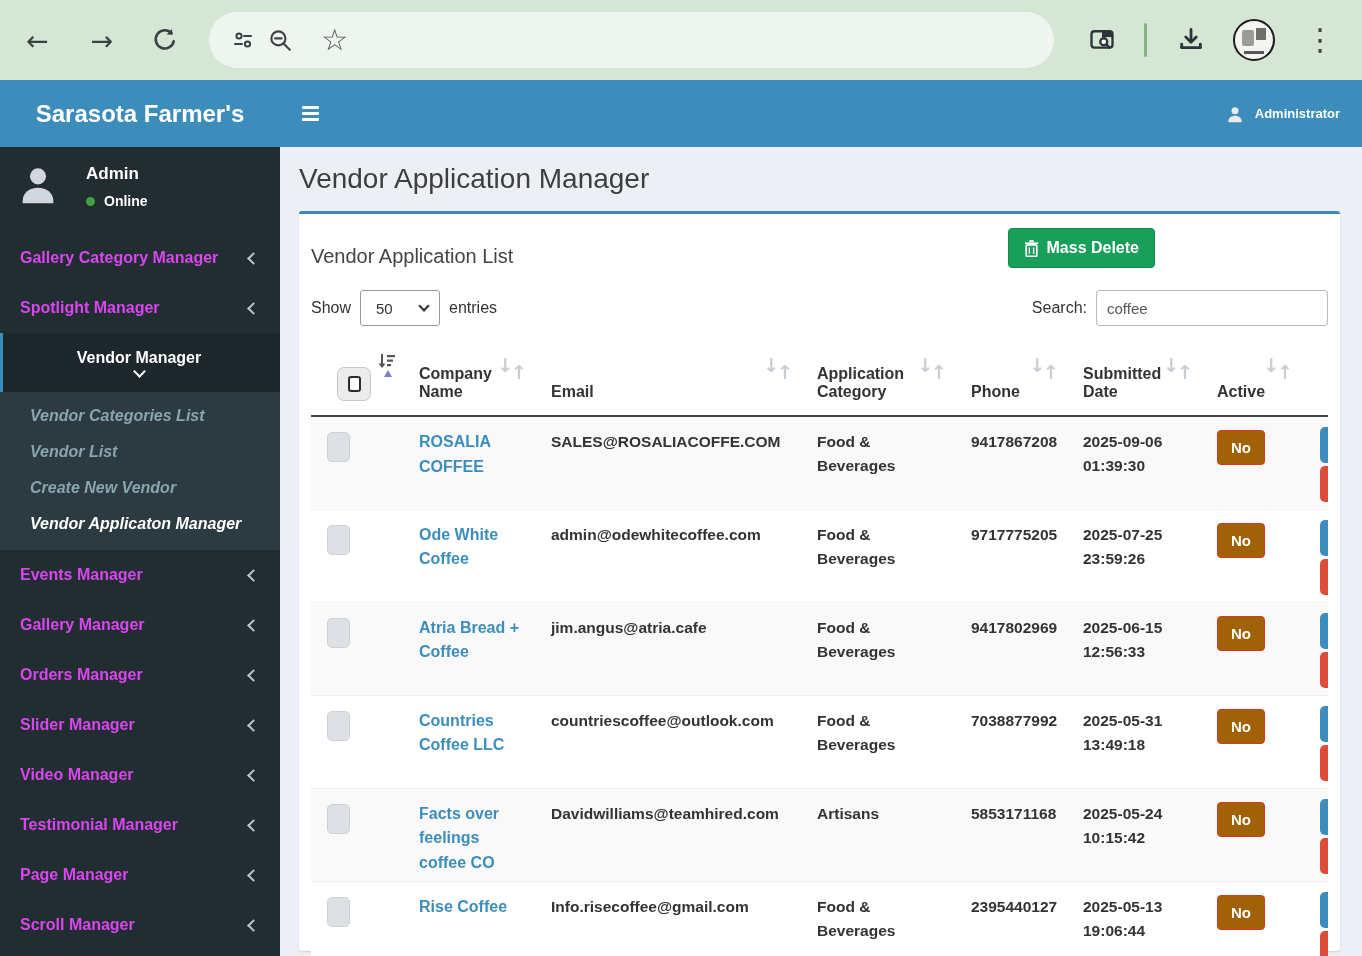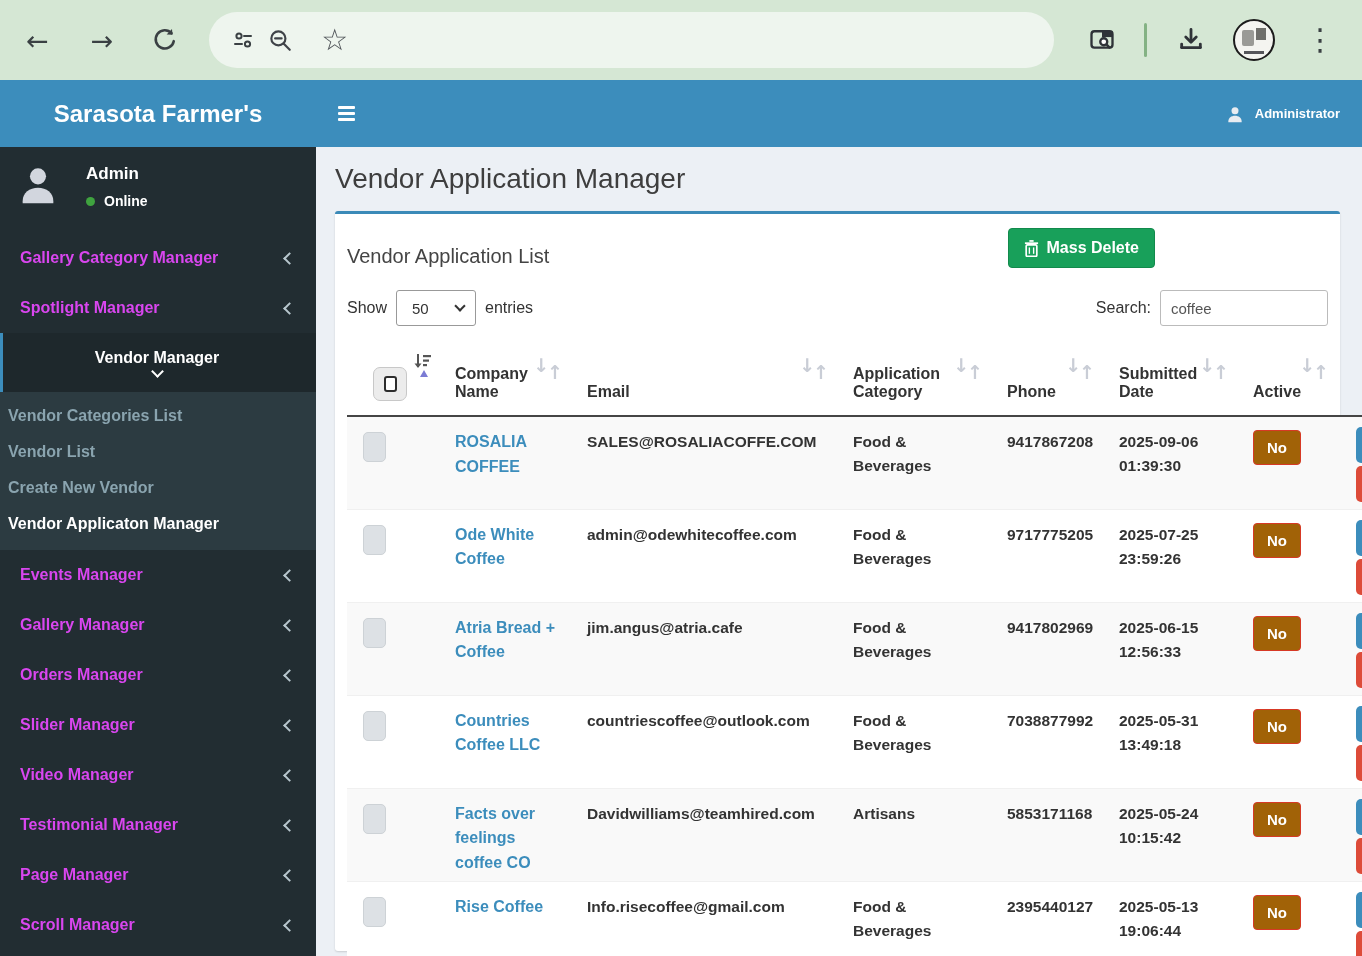--- a/index.html
+++ b/index.html
@@ -22,37 +22,37 @@
   .divider { width:3px; height:34px; background:#84b284; margin-left:28px; border-radius:2px; }
   .dl { margin-left:30px; display:flex; }
   .avatar { width:42px; height:42px; border-radius:50%; margin-left:28px; background:#f4f4f0; border:2px solid #1c1c1c; position:relative; overflow:hidden; }
   .avatar .a1 { position:absolute; left:7px; top:9px; width:12px; height:16px; background:#9a9a96; border-radius:2px; }
   .avatar .a2 { position:absolute; right:7px; top:7px; width:10px; height:12px; background:#6f6f6b; }
   .avatar .a3 { position:absolute; left:9px; bottom:5px; right:9px; height:3px; background:#55555a; }
   .kebab { font-family:"DejaVu Sans",sans-serif; font-size:30px; color:#3a4043; margin-left:30px; line-height:1; }
 
   
   .app { display:flex; height:876px; }
-  .sidebar { width:316px; background:#222d32; flex-shrink:0; }
+  .sidebar { width:280px; background:#222d32; flex-shrink:0; }
   .logo { height:67px; background:#3c8dbc; color:#fff; font-size:24px; font-weight:700; text-align:center; line-height:67px; }
   .user-panel { padding:14px 15px 16px; display:flex; }
   .user-info { margin-left:25px; }
   .user-name { color:#fff; font-size:17px; font-weight:700; margin-top:3px; }
   .user-status { display:flex; align-items:center; margin-top:9px; }
   .dot { width:9px; height:9px; border-radius:50%; background:#3fa33f; }
   .status-label { color:#fff; font-size:14px; font-weight:700; margin-left:9px; }
 
   .menu { margin-top:8px; }
   .side-item { display:flex; justify-content:space-between; align-items:center; padding:16px 22px 16px 20px; font-size:16px; font-weight:700; color:#d946ef; cursor:pointer; }
   .side-item.active { background:#1e282c; border-left:3px solid #3c8dbc; padding-left:17px; color:#fff;flex-direction:column; }
   .chev { width:9px; height:9px; border:solid #b8c7ce; border-width:0 2px 2px 0; display:inline-block; }
   .chev.left { transform:rotate(135deg); }
   .chev.down { transform:rotate(45deg); border-color:#fff; }
   .submenu { background:#2c3b41; padding:6px 0 8px; }
-  .sub-item { padding:9px 10px 9px 8px; font-size:16px; font-weight:700; color:#8aa4af; cursor:pointer; }
+  .sub-item { padding:9px 10px 9px 30px; font-size:16px; font-weight:700; color:#8aa4af; cursor:pointer;font-style:italic; }
   .sub-item.active { color:#fff; }
 
   .main { flex:1; display:flex; flex-direction:column; min-width:0; }
   .navbar { height:67px; background:#3c8dbc; display:flex; align-items:center; justify-content:space-between; flex-shrink:0; }
   .burger { margin-left:22px; cursor:pointer; }
   .burger span { display:block; width:17px; height:3px; background:#fff; border-radius:1px; margin:3px 0; }
   .nav-user { display:flex; align-items:center; margin-right:22px; }
   .nav-user-label { color:#fff; font-size:13px; font-weight:700; margin-left:10px; }
 
   .content { flex:1; background:#ecf0f5; padding:16px 22px 0 19px; overflow:hidden; }
@@ -62,21 +62,21 @@
   .card-header { display:flex; justify-content:space-between; align-items:flex-end; padding:14px 12px 4px; }
   .panel-title { font-size:20px; font-weight:400; color:#444; }
   .btn-mass-delete { display:flex; align-items:center; margin-right:173px; background:#18a05a; border:1px solid #128a4c; color:#fff; font-family:inherit; font-size:16px; font-weight:700; padding:10px 15px; border-radius:4px; cursor:pointer; }
   .btn-mass-delete svg { margin-right:8px; }
 
   .controls { display:flex; justify-content:space-between; align-items:center; padding:18px 12px 16px; }
   .ctrl-left { display:flex; align-items:center; font-size:16px; color:#333; }
   .select-box { width:80px; height:36px; border:1px solid #999; border-radius:3px; background:#fff; display:flex; align-items:center; justify-content:space-between; padding:0 11px 0 15px; margin:0 9px; font-size:15px; color:#333; cursor:pointer; }
   .sel-chev { width:8px; height:8px; border:solid #333; border-width:0 2px 2px 0; transform:rotate(45deg); margin-top:-4px; }
   .ctrl-right { display:flex; align-items:center; font-size:16px; color:#333; }
-  .search-input { width:168px; height:36px; border:1px solid #bbb; border-radius:3px; background:#fff; margin-left:9px; padding:0 10px; font-family:inherit; font-size:15px; color:#555; outline:none; }
+  .search-input { width:232px; height:36px; border:1px solid #bbb; border-radius:3px; background:#fff; margin-left:9px; padding:0 10px; font-family:inherit; font-size:15px; color:#555; outline:none; }
 
   .table-wrap { margin:0 12px; width:1017px; overflow:hidden; }
   table { width:1100px; border-collapse:collapse; table-layout:fixed; }
   thead th { text-align:left; vertical-align:bottom; padding:12px 10px 14px 18px; font-size:16px; font-weight:700; color:#333; border-bottom:2px solid #454545; position:relative; height:74px; }
   .sort-arrows { position:absolute; top:12px; right:8px; color:#c9cdd6; font-size:19px; font-weight:700; font-family:"DejaVu Sans",sans-serif; letter-spacing:-2px; cursor:pointer; }
   .sort-arrows .up { position:relative; top:7px; }
   .th-cb { position:absolute; left:26px; bottom:14px; width:34px; height:34px; background:#ececec; border:1px solid #c8c8c8; border-radius:7px; display:flex; align-items:center; justify-content:center; cursor:pointer; }
   .th-cb .box { width:13px; height:16px; border:2px solid #2d2d2d; border-radius:3px; background:#fff; }
   .active-sort { position:absolute; right:4px; top:10px; }
 

